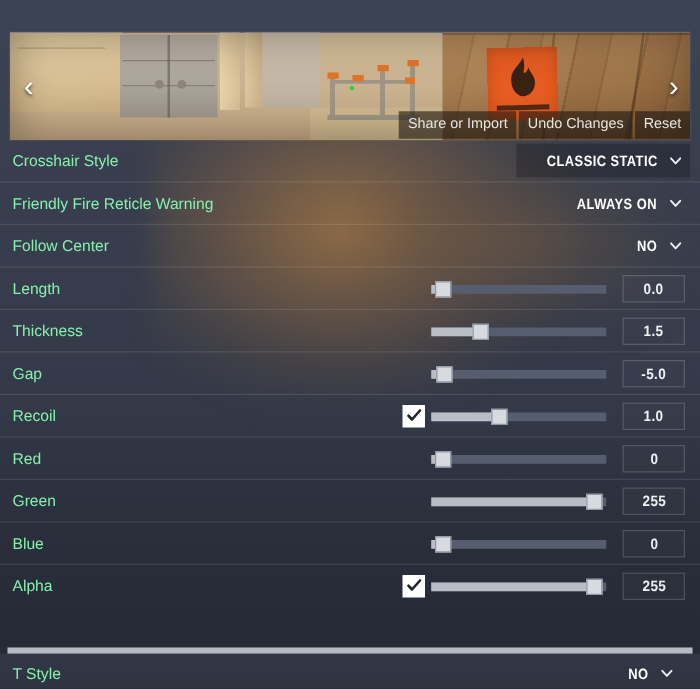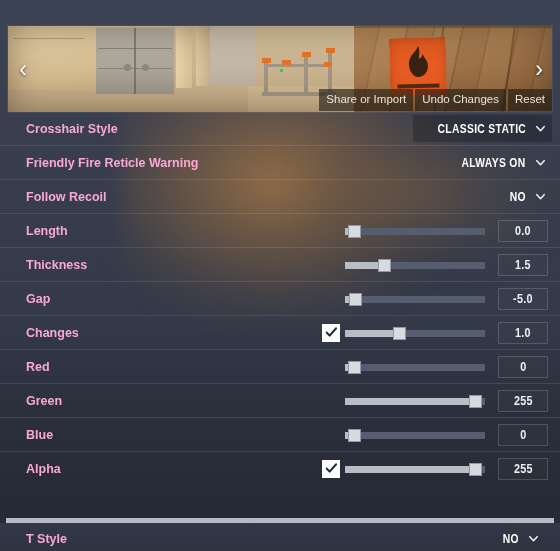--- a/index.html
+++ b/index.html
@@ -79,21 +79,21 @@
 
   .pv-btns{position:absolute;right:0;bottom:1px;display:flex;gap:2px;align-items:flex-end;}
   .pv-btn{background:rgba(32,26,20,.62);color:#e8e4dc;font-size:11.5px;line-height:1;
     padding:5px 7px 6px 7px;white-space:nowrap;cursor:pointer;}
 
   
   .list{position:absolute;left:0;top:112px;width:560px;}
   .row{position:relative;height:33px;display:flex;align-items:center;
     border-top:1px solid rgba(255,255,255,.10);}
   .row:first-child{border-top:none;}
-  .row .label{position:absolute;left:26px;font-size:12.5px;color:#f9a8d4;white-space:nowrap;font-weight:bold;}
+  .row .label{position:absolute;left:10px;font-size:12.5px;color:#86efac;white-space:nowrap;}
 
   
   .dd{position:absolute;right:8px;display:flex;align-items:center;gap:9px;cursor:pointer;height:27px;padding:0 6px 0 10px;}
   .dd.hl{background:rgba(0,0,0,.22);}
   .dd .val{font-size:12px;font-weight:bold;color:#fff;letter-spacing:.4px;
     transform:scaleX(.86);transform-origin:right center;white-space:nowrap;}
   .chev{width:11px;height:11px;display:block;}
 
   
   .slider{position:absolute;left:345px;width:140px;height:7px;top:50%;margin-top:-3px;}
@@ -197,21 +197,21 @@
       <div class="row">
         <div class="label">Friendly Fire Reticle Warning</div>
         <div class="dd">
           <div class="val">ALWAYS ON</div>
           <svg class="chev" viewBox="0 0 12 12">
             <path d="M2 4 L6 8.4 L10 4" fill="none" stroke="#e9ecf2" stroke-width="1.7" stroke-linecap="round" stroke-linejoin="round"></path>
           </svg>
         </div>
       </div>
       <div class="row">
-        <div class="label">Follow Recoil</div>
+        <div class="label">Follow Center</div>
         <div class="dd">
           <div class="val">NO</div>
           <svg class="chev" viewBox="0 0 12 12">
             <path d="M2 4 L6 8.4 L10 4" fill="none" stroke="#e9ecf2" stroke-width="1.7" stroke-linecap="round" stroke-linejoin="round"></path>
           </svg>
         </div>
       </div>
       <div class="row">
         <div class="label">Length</div>
         <div class="slider">
@@ -239,21 +239,21 @@
         <div class="slider">
           <div class="s-track"></div>
           <div class="s-fill" style="width:9.81px;"></div>
           <div class="s-handle" style="left:3.81px;"></div>
         </div>
         <div class="vbox">
           <span>-5.0</span>
         </div>
       </div>
       <div class="row">
-        <div class="label">Changes</div>
+        <div class="label">Recoil</div>
         <div class="cbox">
           <svg viewBox="0 0 13 13">
             <path d="M1.8 6.6 L4.6 9.6 L11 2.4" fill="none" stroke="#23252c" stroke-width="2.1" stroke-linecap="round" stroke-linejoin="round"></path>
           </svg>
         </div>
         <div class="slider">
           <div class="s-track"></div>
           <div class="s-fill" style="width:54.26px;"></div>
           <div class="s-handle" style="left:48.26px;"></div>
         </div>

